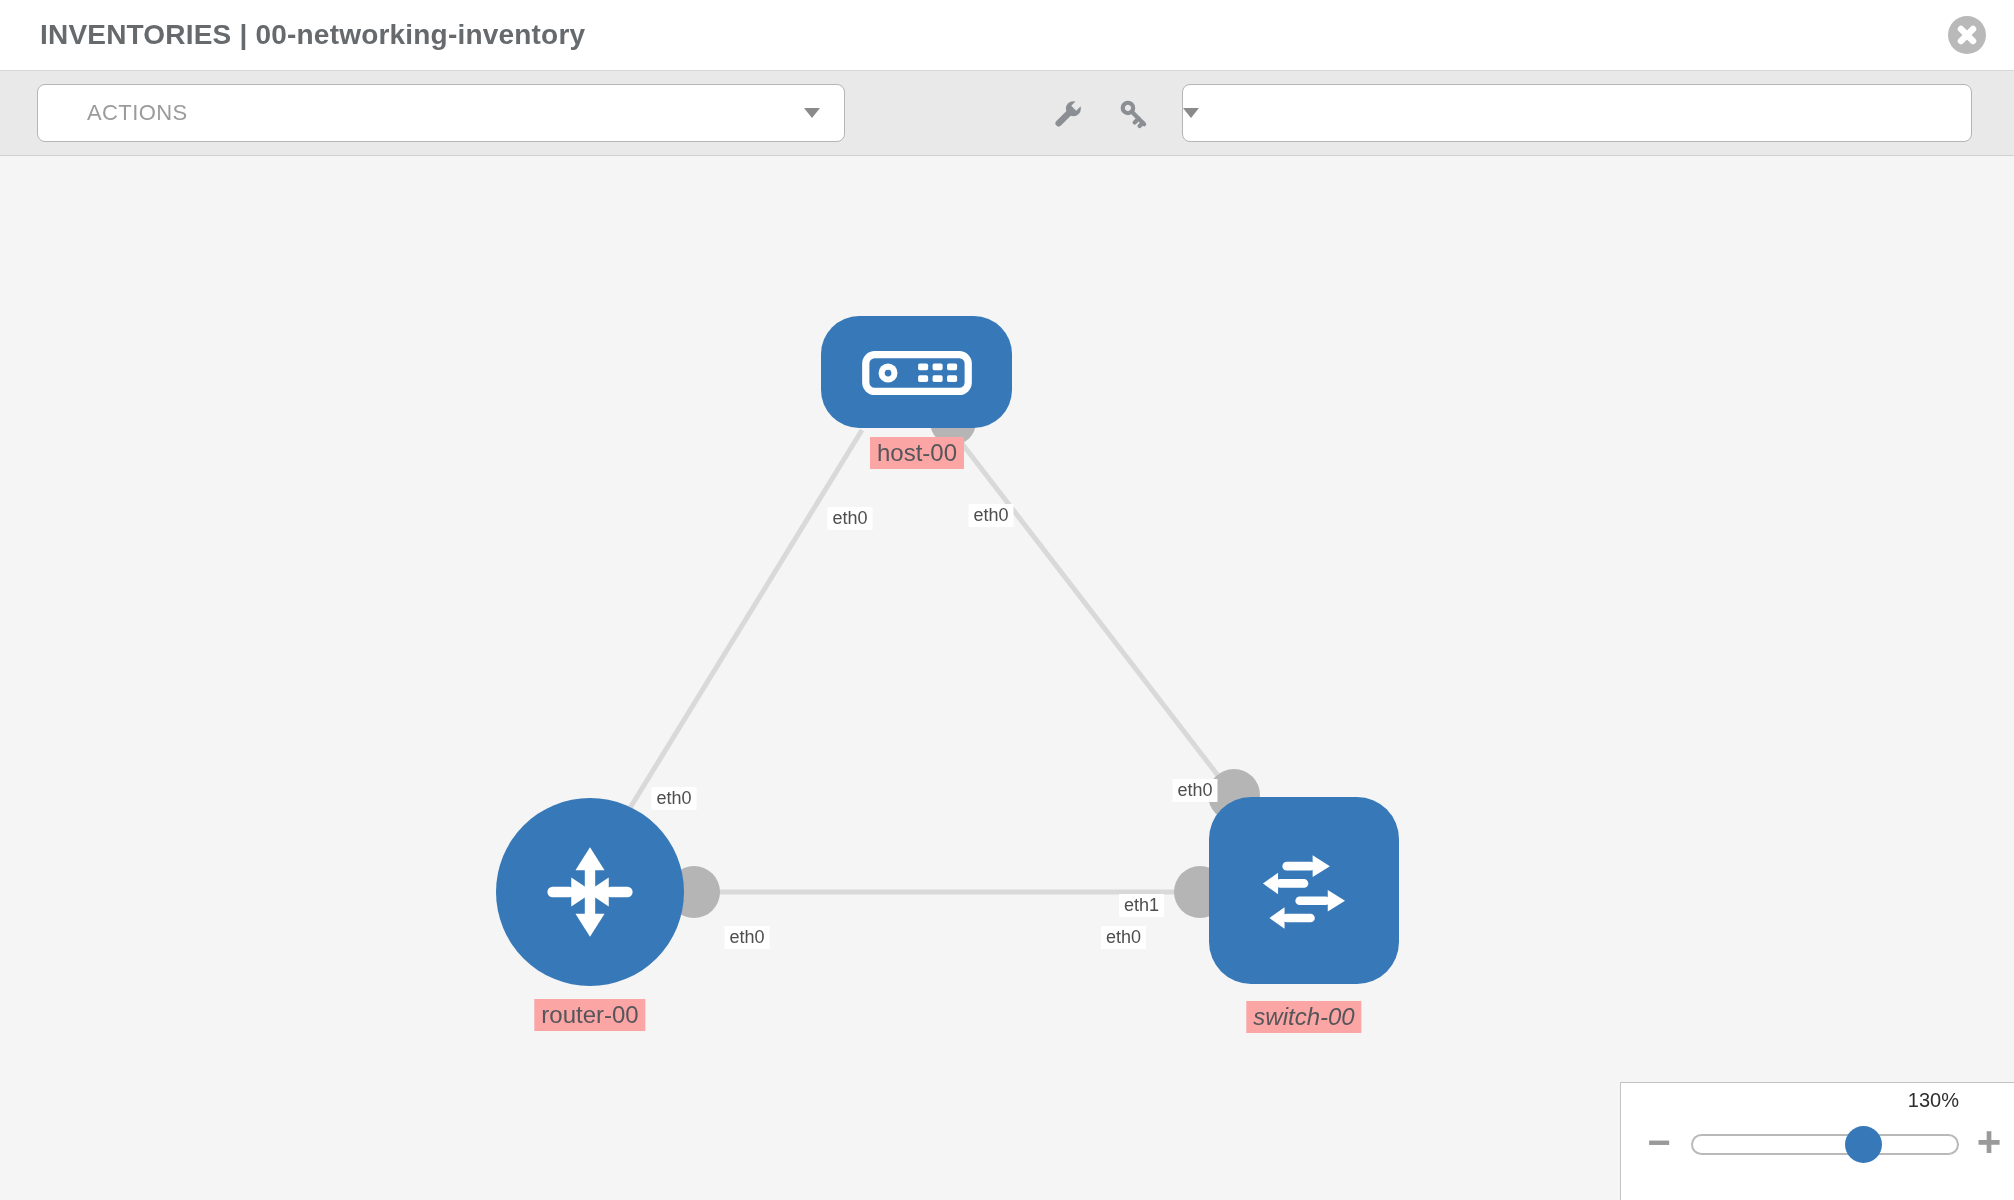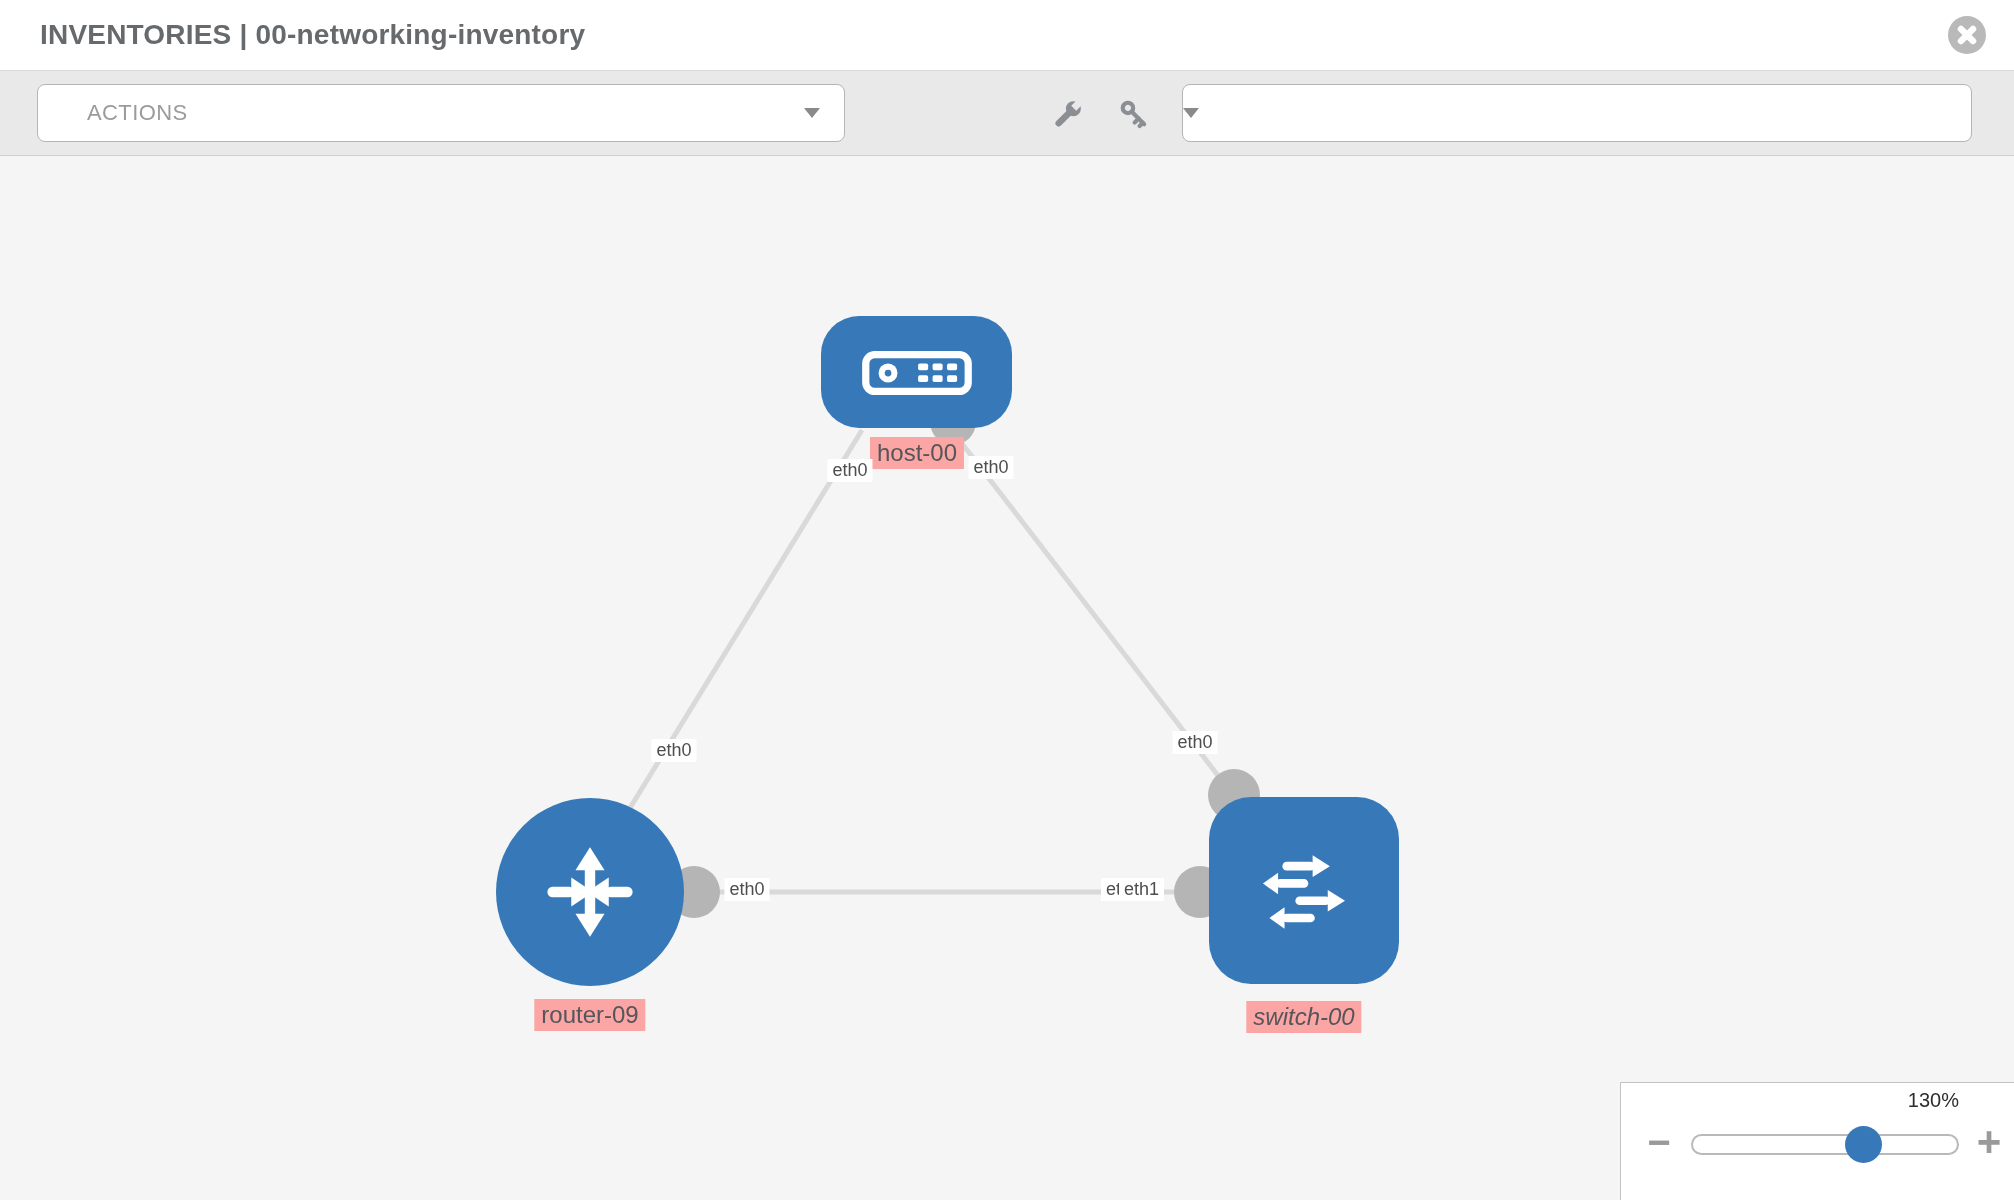--- a/index.html
+++ b/index.html
@@ -38,21 +38,21 @@
 
   .node { position:absolute; background:#3779b8; display:flex; align-items:center;
           justify-content:center; cursor:pointer; }
   .node-host   { left:821px; top:160px; width:191px; height:112px; border-radius:38px; }
   .node-router { left:496px; top:642px; width:188px; height:188px; border-radius:50%; }
   .node-switch { left:1209px; top:641px; width:190px; height:187px; border-radius:42px; }
 
   .node-label { position:absolute; background:#fca5a5; color:#55565a; font-size:24px;
                 padding:2px 7px; white-space:nowrap; transform:translateX(-50%);text-align:right; }
   .iface-label { position:absolute; background:#fff; color:#4e4e50; font-size:18px;
-                 padding:1px 5px; white-space:nowrap; }
+                 padding:1px 5px; white-space:nowrap;margin-top:48px; }
   .centered { transform:translateX(-50%); }
 
   
   .zoom-panel { position:absolute; left:1620px; top:926px; width:400px; height:130px;
                 background:#fff; border:1px solid #c3c3c3; }
   .zoom-percent { position:absolute; left:70px; top:6px; width:268px; text-align:right;
                   font-size:20px; color:#2e2e2e; }
   .zoom-minus { position:absolute; left:18px; top:40px; width:40px; height:40px;
                 font-size:40px; line-height:38px; font-weight:700; color:#9a9a9a;
                 text-align:center; cursor:pointer; }
@@ -161,30 +161,30 @@
         <polygon points="26,33 26,53 12,43" stroke="none"></polygon>
         <line x1="46" y1="59" x2="70" y2="59"></line>
         <polygon points="72,49 72,69 88,59" stroke="none"></polygon>
         <line x1="56" y1="75" x2="34" y2="75"></line>
         <polygon points="32,65 32,85 18,75" stroke="none"></polygon>
       </g>
     </svg>
   </div>
 
   <span class="node-label" style="left:917px;  top:281px;">host-00</span>
-  <span class="node-label" style="left:590px;  top:843px;">router-09</span>
+  <span class="node-label" style="left:590px;  top:843px;">router-00</span>
   <span class="node-label" style="left:1304px; top:845px;font-style:italic;">switch-00</span>
 
   <span class="iface-label centered" style="left:850px;  top:303px;">eth0</span>
   <span class="iface-label centered" style="left:991px;  top:300px;">eth0</span>
   <span class="iface-label centered" style="left:674px;  top:583px;">eth0</span>
   <span class="iface-label centered" style="left:1195px; top:575px;">eth0</span>
   <span class="iface-label centered" style="left:747px;  top:722px;">eth0</span>
   <span class="iface-label" style="left:1101px; top:722px;">eth0</span>
-  <span class="iface-label" style="left:1119px; top:722px;">eth1</span>
+  <span class="iface-label" style="left:1119px; top:690px;">eth1</span>
 
   <div class="zoom-panel">
     <div class="zoom-percent">130%</div>
     <div class="zoom-minus">−</div>
     <div class="zoom-track"></div>
     <div class="zoom-thumb"></div>
     <div class="zoom-plus">+</div>
   </div>
 
 </div>

